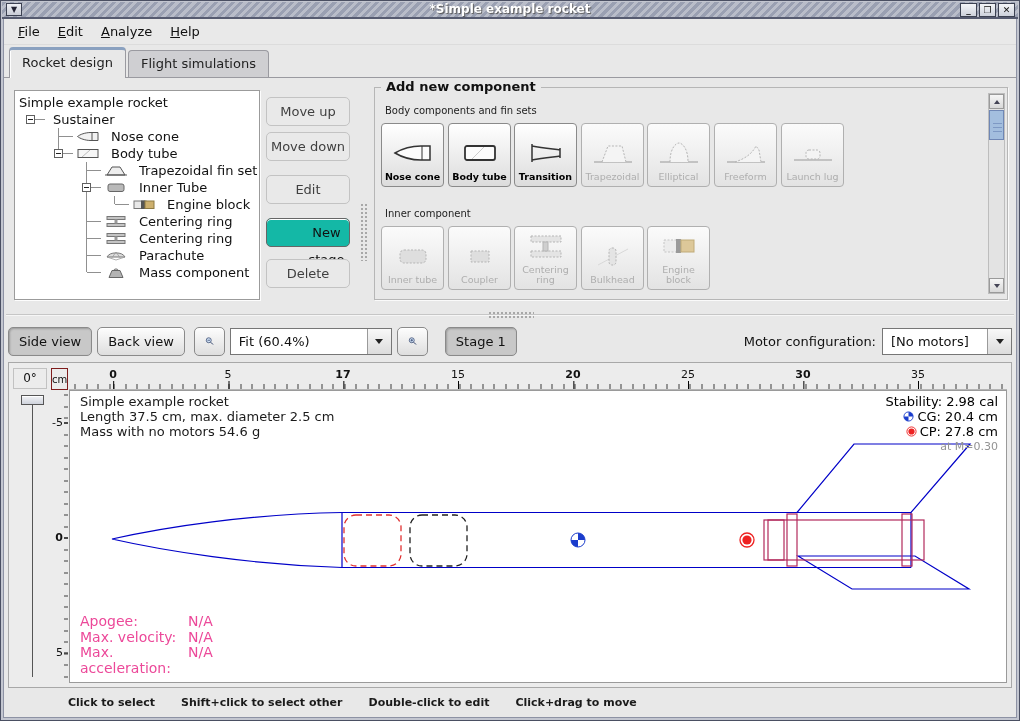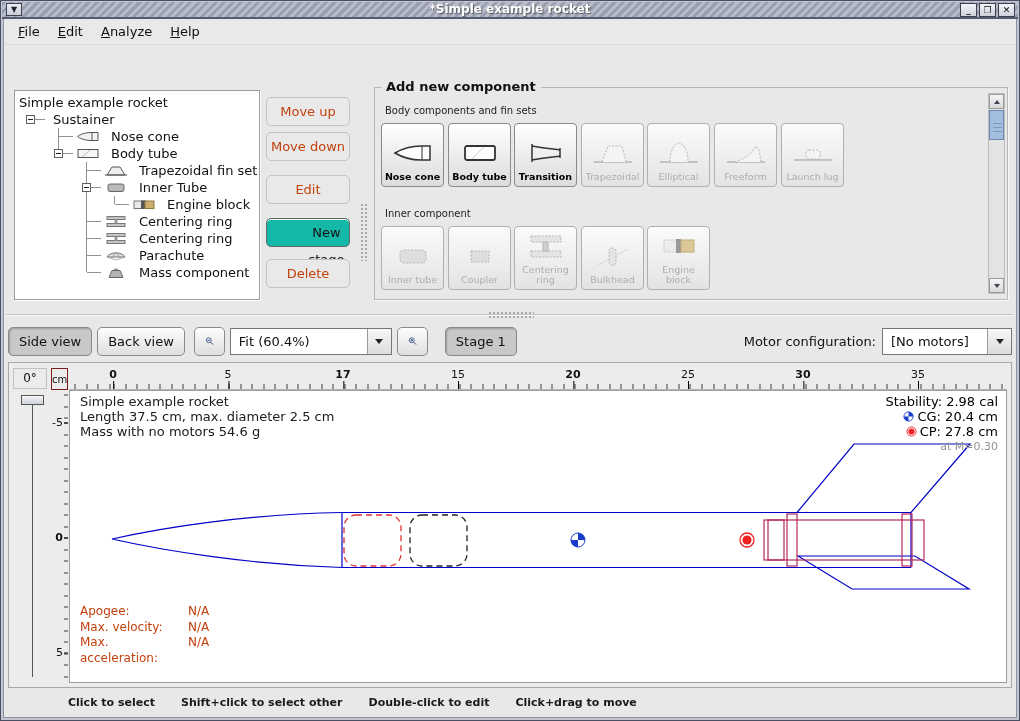--- a/index.html
+++ b/index.html
@@ -27,21 +27,21 @@
   
   .tabbar{position:absolute;top:45px;left:3px;right:3px;height:33px;display:flex;align-items:flex-end;
      padding-left:6px;border-bottom:1px solid #9a9aa0;}
   .tab{border:1px solid #9a9aa0;border-bottom:none;padding:5px 12px 6px;background:#cfcfd2;
      color:#222;border-radius:4px 4px 0 0;margin-right:2px;position:relative;}
   .tab.active{background:#e8e8e8;border-top:3px solid #8aa1c0;margin-bottom:-1px;padding-bottom:8px;
      z-index:2;box-shadow:1px 0 0 #fff inset;}
   
   .btn{background:linear-gradient(#fdfdfd,#dedede);border:1px solid #8a8a8a;border-radius:5px;
      text-align:center;color:#111;box-shadow:inset 0 1px 0 #fff;}
-  .btn.disabled{color:#c2410c;border-color:#c3c3c3;background:#e9e9e9;box-shadow:none;}
+  .btn.disabled{color:#404040;border-color:#c3c3c3;background:#e9e9e9;box-shadow:none;}
   .btn.primary{background:#14b8a6;border-color:#666;padding-left:37px;}
   .btn.pressed{background:#c8c8c8;box-shadow:inset 1px 1px 2px #9a9a9a;}
   
   .treepanel{position:absolute;left:14px;top:90px;width:246px;height:210px;background:#fff;
      border:1px solid #9b9b9b;box-shadow:1px 1px 0 #fdfdfd;padding:3px 0 0 2px;overflow:hidden;}
   .trow{display:flex;align-items:center;height:17px;white-space:nowrap;}
   .tc{width:28px;height:17px;position:relative;flex:none;}
   .tc.v::before,.tc.t::before{content:"";position:absolute;left:13px;top:0;bottom:0;border-left:1px solid #909090;}
   .tc.l::before{content:"";position:absolute;left:13px;top:0;height:8px;border-left:1px solid #909090;}
   .tc.t::after,.tc.l::after{content:"";position:absolute;left:14px;top:8px;width:14px;border-top:1px solid #909090;}
@@ -108,21 +108,21 @@
   .vlab::after{content:"";position:absolute;left:calc(100% + 1px);top:50%;width:6px;border-top:1px solid #000;}
   .sliderzone{position:absolute;left:4px;top:30px;width:34px;bottom:8px;}
   .slidertrack{position:absolute;left:19px;top:12px;bottom:2px;border-left:1px solid #555;}
   .sliderhandle{position:absolute;left:8px;top:2px;width:23px;height:10px;background:linear-gradient(#f2f3f6,#cfd3dc);
      border:1px solid #555;box-shadow:inset 0 1px 0 #fff;}
   .canvas{position:absolute;left:60px;top:27px;right:4px;bottom:4px;background:#fff;border:1px solid #9a9a9a;overflow:hidden;}
   .fig-info{position:absolute;left:10px;top:3px;font-size:13px;line-height:15px;color:#1a1a1a;}
   .fig-stab{position:absolute;right:8px;top:3px;font-size:13px;line-height:15px;text-align:right;color:#000;}
   .fig-stab .mach{font-size:11px;color:#939393;}
   .legicon{display:inline-block;vertical-align:-1px;margin-right:3px;}
-  .fig-results{position:absolute;left:10px;bottom:16px;font-size:12px;line-height:15.5px;color:#c2410c;}
+  .fig-results{position:absolute;left:10px;bottom:6px;font-size:14px;line-height:15.5px;color:#ec4899;}
   .fig-results .rrow{display:flex;}
   .fig-results .rlab{width:108px;}
   
   .statusbar{position:absolute;left:4px;right:4px;top:690px;height:24px;background:#e8e8e8;
      display:flex;align-items:center;padding-left:64px;gap:26px;font-size:11px;font-weight:bold;color:#1a1a1a;}
 </style>
 </head>
 <body>
 
 <div id="win">
@@ -137,20 +137,24 @@
     </div>
   </div>
 
   <div class="menubar">
     <span class="menu-item"><span class="mn">F</span><span>ile</span></span>
     <span class="menu-item"><span class="mn">E</span><span>dit</span></span>
     <span class="menu-item"><span class="mn">A</span><span>nalyze</span></span>
     <span class="menu-item"><span class="mn">H</span><span>elp</span></span>
   </div>
 
+  <div class="tabbar">
+    <div class="tab active">Rocket design</div>
+    <div class="tab">Flight simulations</div>
+  </div>
 
   <div class="treepanel">
     <div class="trow">
         <span class="tlabel" style="margin-left:2px">Simple example rocket</span>
       </div>
     <div class="trow">
       <span class="tc e">
           <span class="xbox"></span>
         </span>
       <span class="tlabel">Sustainer</span>

